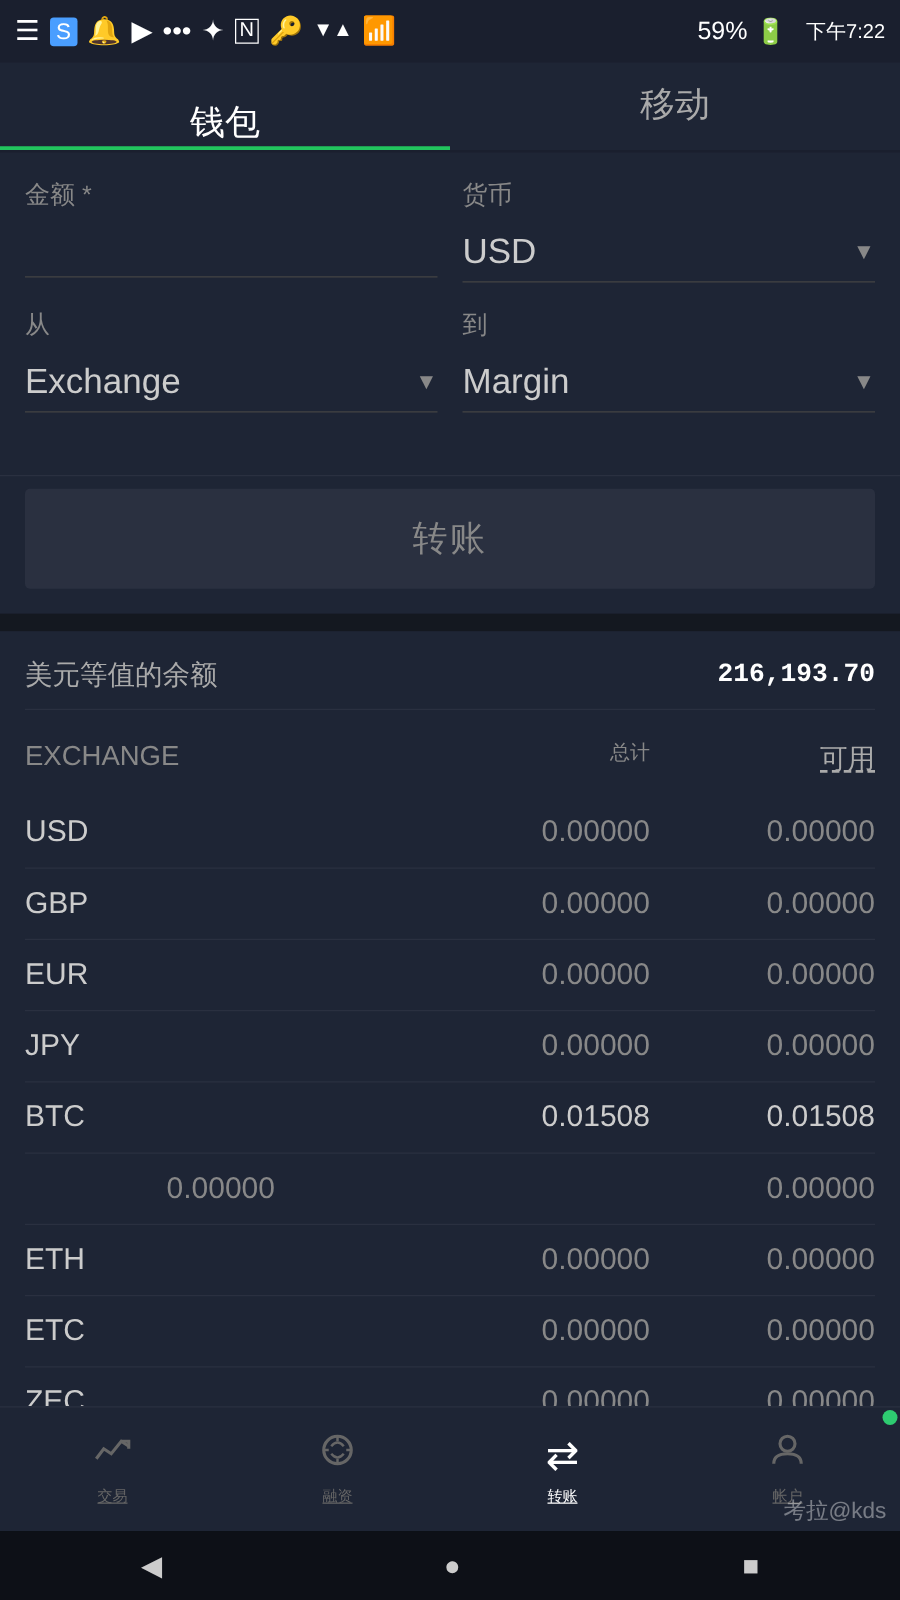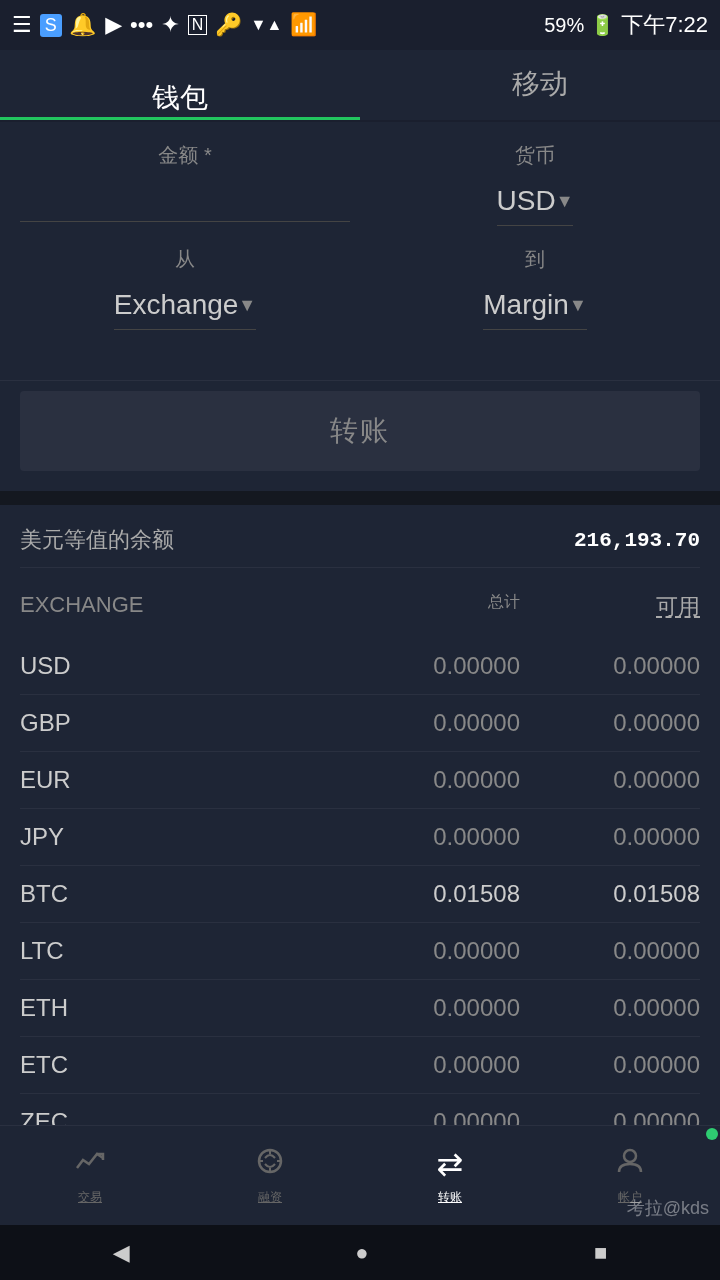--- a/index.html
+++ b/index.html
@@ -61,21 +61,20 @@
     .form-row {
       display: flex;
       gap: 20px;
       margin-bottom: 20px;
     }
 
     .form-group {
       flex: 1;
       display: flex;
       flex-direction: column;
-      align-items: center;
     }
 
     .form-label {
       font-size: 20px;
       color: #888;
       margin-bottom: 8px;
     }
 
     .form-input {
       background: transparent;
@@ -239,21 +238,21 @@
     <span>•••</span>
     <span>✦</span>
     <span style="border:1px solid #fff;padding:0 3px;font-size:16px;">N</span>
     <span>🔑</span>
     <span style="font-size:16px;">▼▲</span>
     <span>📶</span>
   </div>
   <div class="status-right">
     <span>59%</span>
     <span>🔋</span>
-    <span style="font-size:22px;">下午7:22</span>
+    <span style="font-size:16px;margin-left:10px;">下午7:22</span>
   </div>
 </div>
 
 <div class="tabs">
   <div class="tab active">
     <span>钱包</span>
   </div>
   <div class="tab">
     <span>移动</span>
   </div>
@@ -332,21 +331,20 @@
       <span class="row-name">JPY</span>
       <span class="row-total"><span style="color:#888;">0.00000</span></span>
       <span class="row-avail"><span style="color:#888;">0.00000</span></span>
     </div>
         <div class="table-row">
       <span class="row-name">BTC</span>
       <span class="row-total"><span class="highlight">0.01508</span></span>
       <span class="row-avail"><span class="highlight">0.01508</span></span>
     </div>
         <div class="table-row">
-      <span class="row-name">LTC</span>
       <span class="row-total"><span style="color:#888;">0.00000</span></span>
       <span class="row-avail"><span style="color:#888;">0.00000</span></span>
     </div>
         <div class="table-row">
       <span class="row-name">ETH</span>
       <span class="row-total"><span style="color:#888;">0.00000</span></span>
       <span class="row-avail"><span style="color:#888;">0.00000</span></span>
     </div>
         <div class="table-row">
       <span class="row-name">ETC</span>

